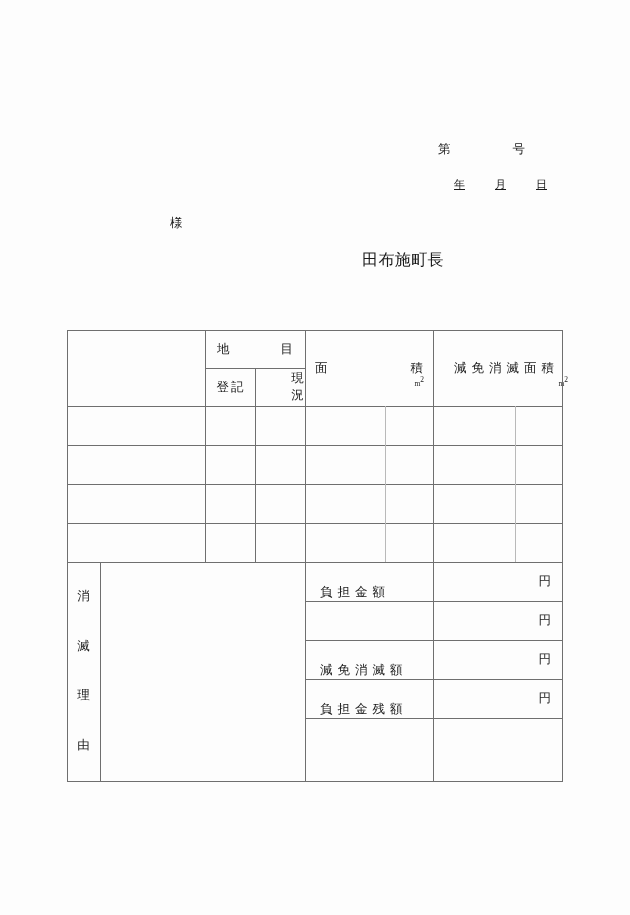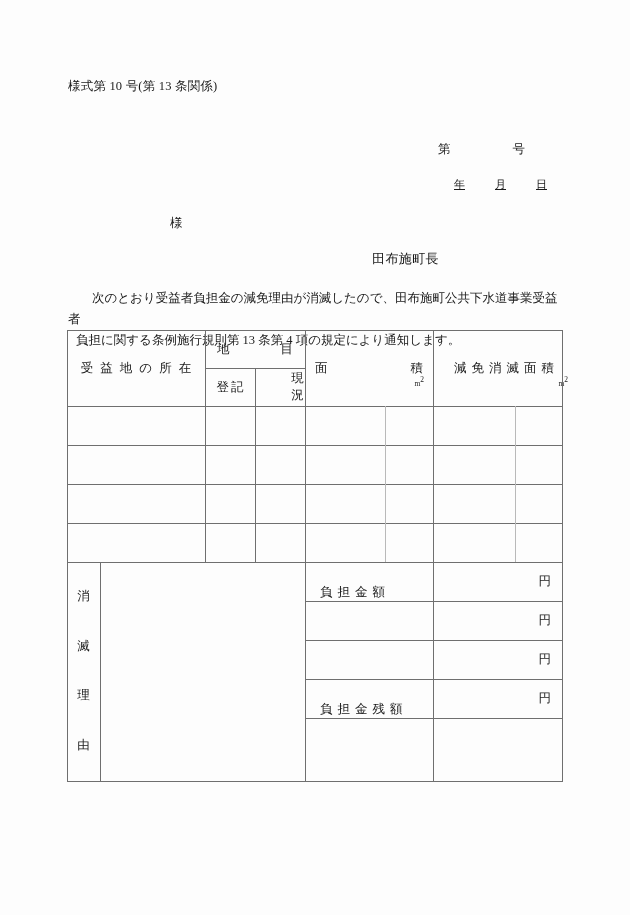--- a/index.html
+++ b/index.html
@@ -61,24 +61,23 @@
     position: absolute;
     left: 170px;
     top: 215px;
     font-size: 12.5px;
     white-space: nowrap;
   }
   .issuer {
     position: absolute;
     left: 362px;
     top: 250px;
-    font-size: 13px;
+    font-size: 16px;
     letter-spacing: 0.4px;
     white-space: nowrap;
-    margin-left: 10px;
   }
   .body-text {
     position: absolute;
     left: 68px;
     top: 288px;
     width: 500px;
     font-size: 12.5px;
     line-height: 21px;
   }
   .body-text .l1 { display: block; text-indent: 24px; }
@@ -211,43 +210,33 @@
     padding: 10px 0 12px;
     box-sizing: border-box;
   }
   .vert-label span { display: block; font-size: 12.5px; }
 </style>
 </head>
 <body>
 
 <div class="page">
 
-  <div class="form-no">様式第 10 号(第 13 条関係)</div>
 
 
   <div class="number-line"><span>第</span><span class="gap-lg"></span><span>号</span></div>
 
   <div class="date-line"><span>年</span><span class="gap-sm"></span><span>月</span><span class="gap-sm"></span><span>日</span></div>
 
   <div class="addressee">様</div>
 
   <div class="issuer">田布施町長</div>
 
-  <div class="body-text">
-    <span class="l1">次のとおり受益者負担金の減免理由が消滅したので、田布施町公共下水道事業受益者</span>
-    <span class="l2">負担に関する条例施行規則第 13 条第 4 項の規定により通知します。</span>
-  </div>
 
   <div class="sheet">
 
-    <div class="cell" style="left:0;top:0;width:138px;height:76px;">
-      <div class="lbl-center">
-          <span class="sp-wide">受益地の所在</span>
-        </div>
-    </div>
 
     <div class="cell" style="left:138px;top:0;width:100px;height:38px;">
       <div class="split" style="padding:0 12px;">
         <span>地</span>
         <span>目</span>
       </div>
     </div>
 
     <div class="cell" style="left:138px;top:38px;width:50px;height:38px;">
       <div class="lbl-center">
@@ -321,20 +310,25 @@
           <span>円</span>
         </div>
     </div>
 
     <div class="cell" style="left:366px;top:271px;width:130px;height:39px;">
       <div class="lbl-right">
           <span>円</span>
         </div>
     </div>
 
+    <div class="cell" style="left:238px;top:310px;width:128px;height:39px;">
+      <div class="lbl-left">
+          <span class="sp-mid">減免消滅額</span>
+        </div>
+    </div>
     <div class="cell" style="left:366px;top:310px;width:130px;height:39px;">
       <div class="lbl-right">
           <span>円</span>
         </div>
     </div>
 
     <div class="cell" style="left:238px;top:349px;width:128px;height:39px;">
       <div class="lbl-left">
           <span class="sp-mid">負担金残額</span>
         </div>

